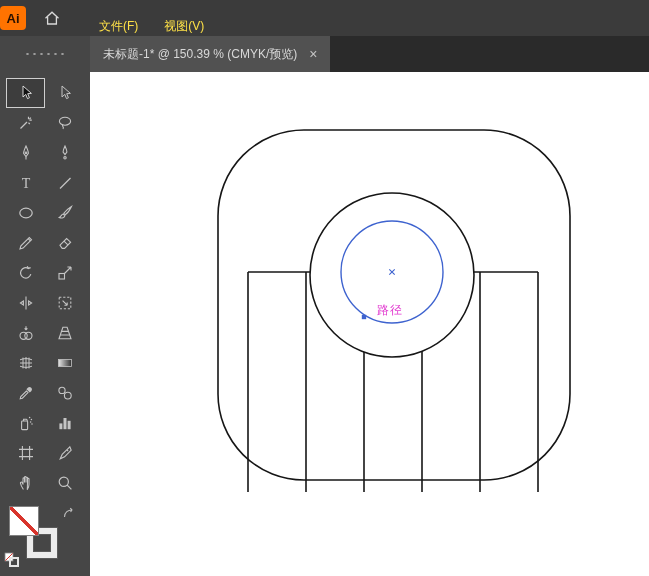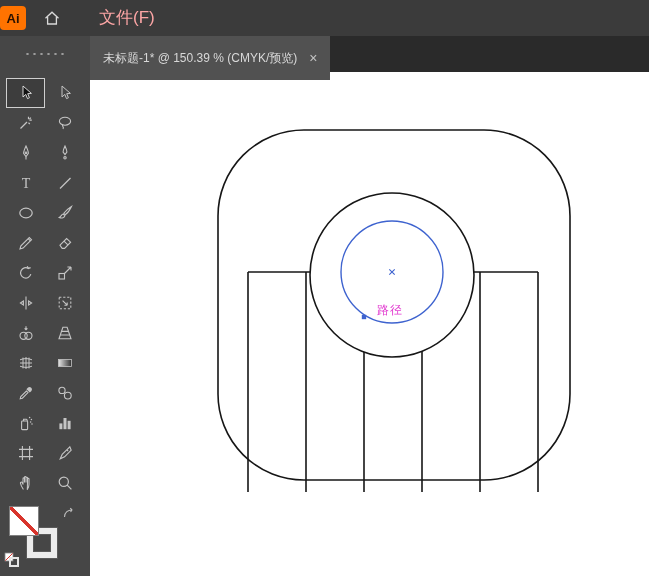--- a/index.html
+++ b/index.html
@@ -7,25 +7,25 @@
           font-family:"Liberation Sans",sans-serif;-webkit-font-smoothing:antialiased;}
 
   
   .menubar{position:absolute;top:0;left:0;right:0;height:36px;background:#3b3b3b;
            display:flex;align-items:center;z-index:5;}
   .ai-logo{width:26px;height:24px;margin-left:0;border-radius:4px;background:#ff7300;
            color:#2a1200;font-weight:bold;font-size:13px;display:flex;align-items:center;
            justify-content:center;}
   .home-btn{margin-left:14px;width:24px;height:24px;display:flex;align-items:center;justify-content:center;}
   .menus{display:flex;margin-left:22px;height:36px;}
-  .menu-item{padding:0 13px;line-height:36px;font-size:17px;color:#fca5a5;white-space:nowrap;cursor:default;}
+  .menu-item{padding:8px 13px;line-height:36px;font-size:12px;color:#fde047;white-space:nowrap;cursor:default;}
 
   
   .tabbar{position:absolute;top:36px;left:90px;right:0;height:36px;background:#2a2a2a;display:flex;z-index:4;}
-  .doc-tab{height:44px;background:#515151;color:#d8d8d8;font-size:12px;display:flex;
+  .doc-tab{height:36px;background:#515151;color:#d8d8d8;font-size:12px;display:flex;
            align-items:center;padding:0 13px;gap:12px;white-space:nowrap;}
   .doc-tab .close{color:#c4c4c4;font-size:14px;line-height:1;cursor:default;}
 
   
   .toolbar{position:absolute;top:36px;left:0;width:90px;bottom:0;background:#464646;z-index:6;}
   .grip{width:42px;height:4px;margin:16px auto 0;
         background:radial-gradient(circle,#9d9d9d 1px,transparent 1.3px);background-size:7px 4px;}
   .tools{display:grid;grid-template-columns:39px 39px;justify-content:start;padding-left:6px;margin-top:22px;}
   .tool{width:39px;height:30px;display:flex;align-items:center;justify-content:center;
         background:none;border:none;padding:0;cursor:default;}
@@ -56,20 +56,21 @@
     <div class="home-btn">
       <svg width="18" height="18">
           <g stroke="#d9d9d9" stroke-width="1.3" fill="none">
         <path d="M2.5 9.2 L9 3.2 L15.5 9.2"></path>
             <path d="M4.6 8 V15 H13.4 V8"></path>
       </g>
         </svg>
     </div>
     <nav class="menus">
       <div class="menu-item">文件(F)</div>
+      <div class="menu-item">视图(V)</div>
     </nav>
   </header>
 
   <div class="tabbar">
     <div class="doc-tab">
       <span>未标题-1* @ 150.39 % (CMYK/预览)</span>
       <span class="close">×</span>
     </div>
   </div>
 

